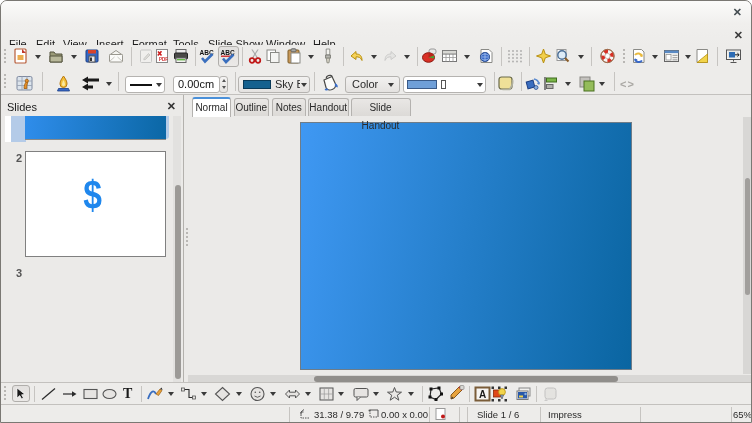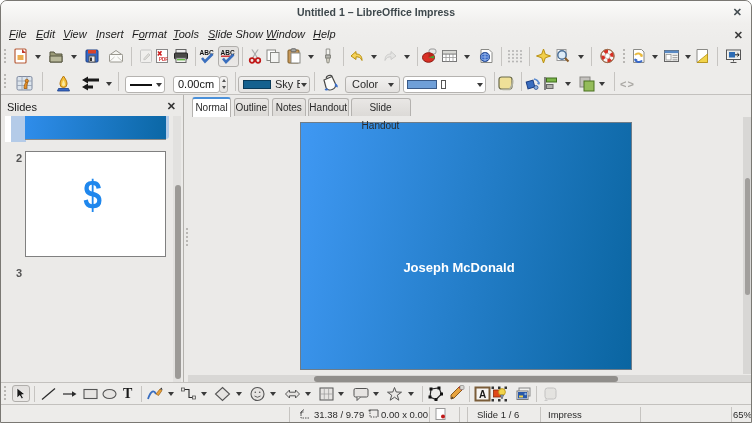--- a/index.html
+++ b/index.html
@@ -6,21 +6,21 @@
 html,body { width:752px; height:423px; background:#fff; font-family:"Liberation Sans", sans-serif; }
 #win { position:absolute; left:0; top:0; width:752px; height:423px;
   border:1px solid #7a7873; border-radius:7px 7px 0 0; overflow:hidden; background:#ebeae8; }
 #titlebar { position:absolute; left:0; top:0; width:750px; height:23px;
   background:linear-gradient(#fbfbfa,#f0efed); }
 #titlebar .t { position:absolute; left:0; right:0; top:5px; text-align:center;
   font-size:10.5px; font-weight:bold; color:#3e484c; }
 .closex { position:absolute; font-size:11px; font-weight:bold; color:#454e52; }
 #menubar { position:absolute; left:0; top:23px; width:750px; height:21px;
   background:linear-gradient(#f0efed,#edecea); font-size:11px; color:#1c1c1c; }
-#menubar span.m { position:absolute; top:4px;font-style:italic; }
+#menubar span.m { position:absolute; top:14px; }
 #menubar u { text-decoration:underline; text-underline-offset:1px; }
 #tb1 { position:absolute; left:0; top:44px; width:750px; height:24px; background:#edecea; }
 #tb2 { position:absolute; left:0; top:68px; width:750px; height:26px; background:#edecea;
   border-bottom:1px solid #c3c1be; }
 .grip { position:absolute; width:2px; background:repeating-linear-gradient(#b9b7b4 0 2px, transparent 2px 4px); }
 .sep { position:absolute; width:1px; background:#c6c4c1; }
 .ic { position:absolute; }
 .caret { position:absolute; width:0; height:0; border-left:3px solid transparent;
   border-right:3px solid transparent; border-top:4px solid #3a3a3a; }
 .pressed { position:absolute; border:1px solid #b0aeab; border-radius:3px;
@@ -55,21 +55,20 @@
 #status .seg { position:absolute; top:4px; }
 #status .sep { top:2px; height:15px; }
 .thumb { position:absolute; background:#fff; border:1px solid #808080; }
 .snum { position:absolute; font-size:11px; font-weight:bold; color:#555; }
 svg { display:block; }
 </style>
 </head>
 <body>
 <div id="win">
   <div id="titlebar">
-    <div class="t">Untitled 1 – LibreOffice Impress</div>
     <div class="closex" style="right:9px;top:5px">✕</div>
   </div>
   <div id="menubar">
     <span class="m" style="left:8px"><u>F</u>ile</span>
     <span class="m" style="left:35px"><u>E</u>dit</span>
     <span class="m" style="left:62px"><u>V</u>iew</span>
     <span class="m" style="left:95px"><u>I</u>nsert</span>
     <span class="m" style="left:131px">F<u>o</u>rmat</span>
     <span class="m" style="left:172px"><u>T</u>ools</span>
     <span class="m" style="left:207px"><u>S</u>lide Show</span>
@@ -459,21 +458,20 @@
   <div id="splitter">
     <div class="grip" style="left:1.5px;top:133px;height:19px"></div>
   </div>
   <div id="canvas"></div>
   <div class="tab active" style="left:191px;width:39px">Normal</div>
   <div class="tab" style="left:232.5px;width:35.5px">Outline</div>
   <div class="tab" style="left:270.5px;width:34.5px">Notes</div>
   <div class="tab" style="left:307px;width:40.5px">Handout</div>
   <div class="tab" style="left:349.5px;width:60px">Slide Handout</div>
   <div id="slide">
-    <div class="sub">Joseph McDonald</div>
   </div>
 
   <div class="sbtrack" style="left:742px;top:116px;width:8px;height:257px"></div>
   <div class="sbthumb" style="left:743.5px;top:177px;width:5px;height:117px"></div>
   <div class="sbtrack" style="left:187px;top:374px;width:563px;height:7px"></div>
   <div class="sbthumb" style="left:313px;top:374.5px;width:304px;height:6px;background:#908e8b"></div>
   <div id="dtb">
     <div class="grip" style="left:3px;top:3px;height:16px"></div>
     <div class="pressed" style="left:11px;top:2px;width:18px;height:17px"></div>
     <span class="ic" style="left:14px;top:4px">

